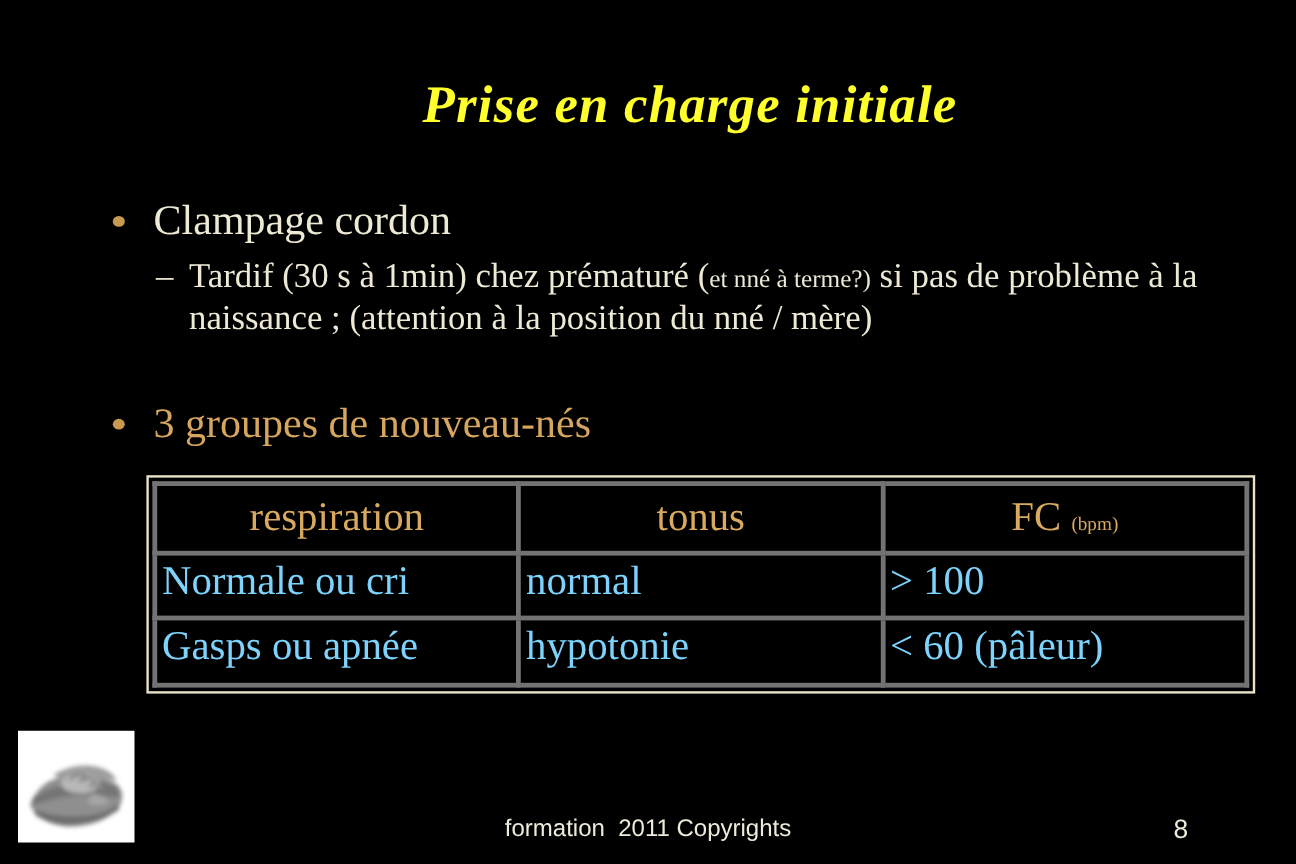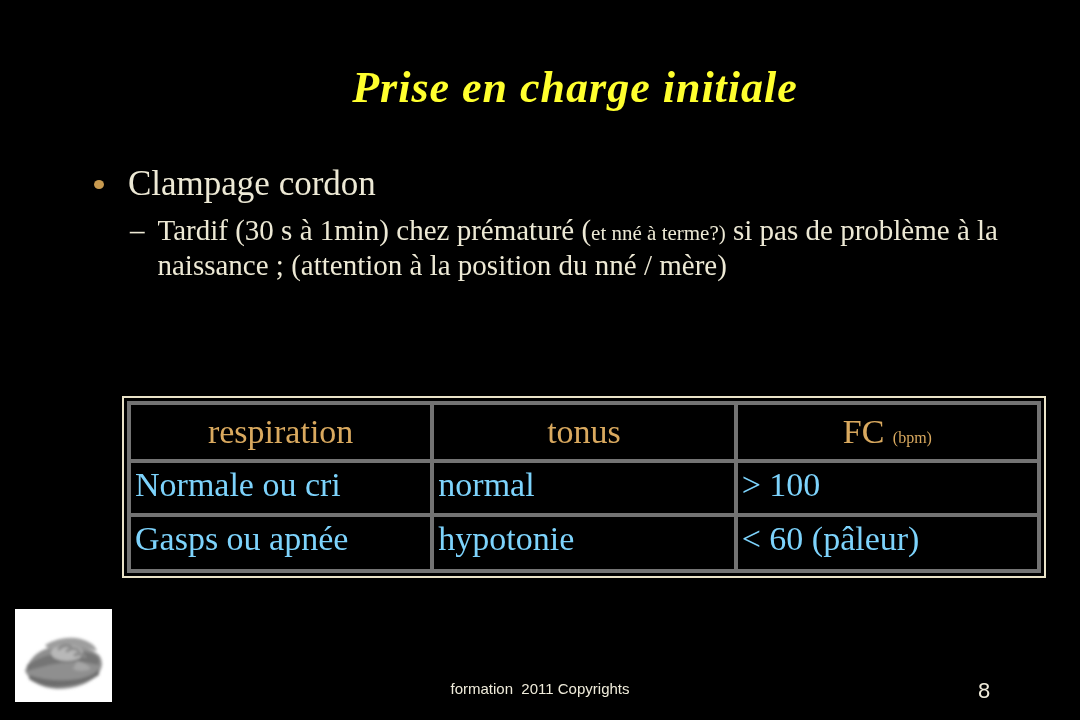--- a/index.html
+++ b/index.html
@@ -68,21 +68,21 @@
     color:#7dd3fc;
     white-space:pre-line;
   }
   tr.r1 td{height:47px;}
   tr.r2 td{height:93px;}
   tr.r3 td{height:49px;}
   .footer-text{
     position:absolute;top:680px;left:0;width:100%;
     text-align:center;
     font-family:"Liberation Sans", sans-serif;
-    font-size:15px;color:#EFEBDA;
+    font-size:20px;color:#EFEBDA;
     white-space:pre;
   }
   .page-number{
     position:absolute;top:678px;left:978px;
     font-family:"Liberation Sans", sans-serif;
     font-size:22px;color:#EFEBDA;
   }
   .hands-photo{
     position:absolute;left:15px;top:609px;
     width:97px;height:93px;
@@ -100,20 +100,24 @@
   <div class="bullet bullet-1">
     <span class="dot"></span>
     <span class="btxt">Clampage cordon</span>
   </div>
 
   <div class="sub-bullet">
     <span class="dash">–</span>
     <span class="stext"><span>Tardif (30 s à 1min) chez prématuré (</span><span class="small">et nné à terme?)</span><span> si pas de problème à la naissance ; (attention à la position du nné  / mère)</span></span>
   </div>
 
+  <div class="bullet bullet-2">
+    <span class="dot"></span>
+    <span class="btxt">3 groupes de nouveau-nés</span>
+  </div>
 
   <div class="table-wrap">
     <table class="grp">
       <tbody>
         <tr>
           <th><span>respiration</span><span class="unit"></span></th>
           <th><span>tonus</span><span class="unit"></span></th>
           <th><span>FC </span><span class="unit">(bpm)</span></th>
         </tr>
         <tr class="r1">

